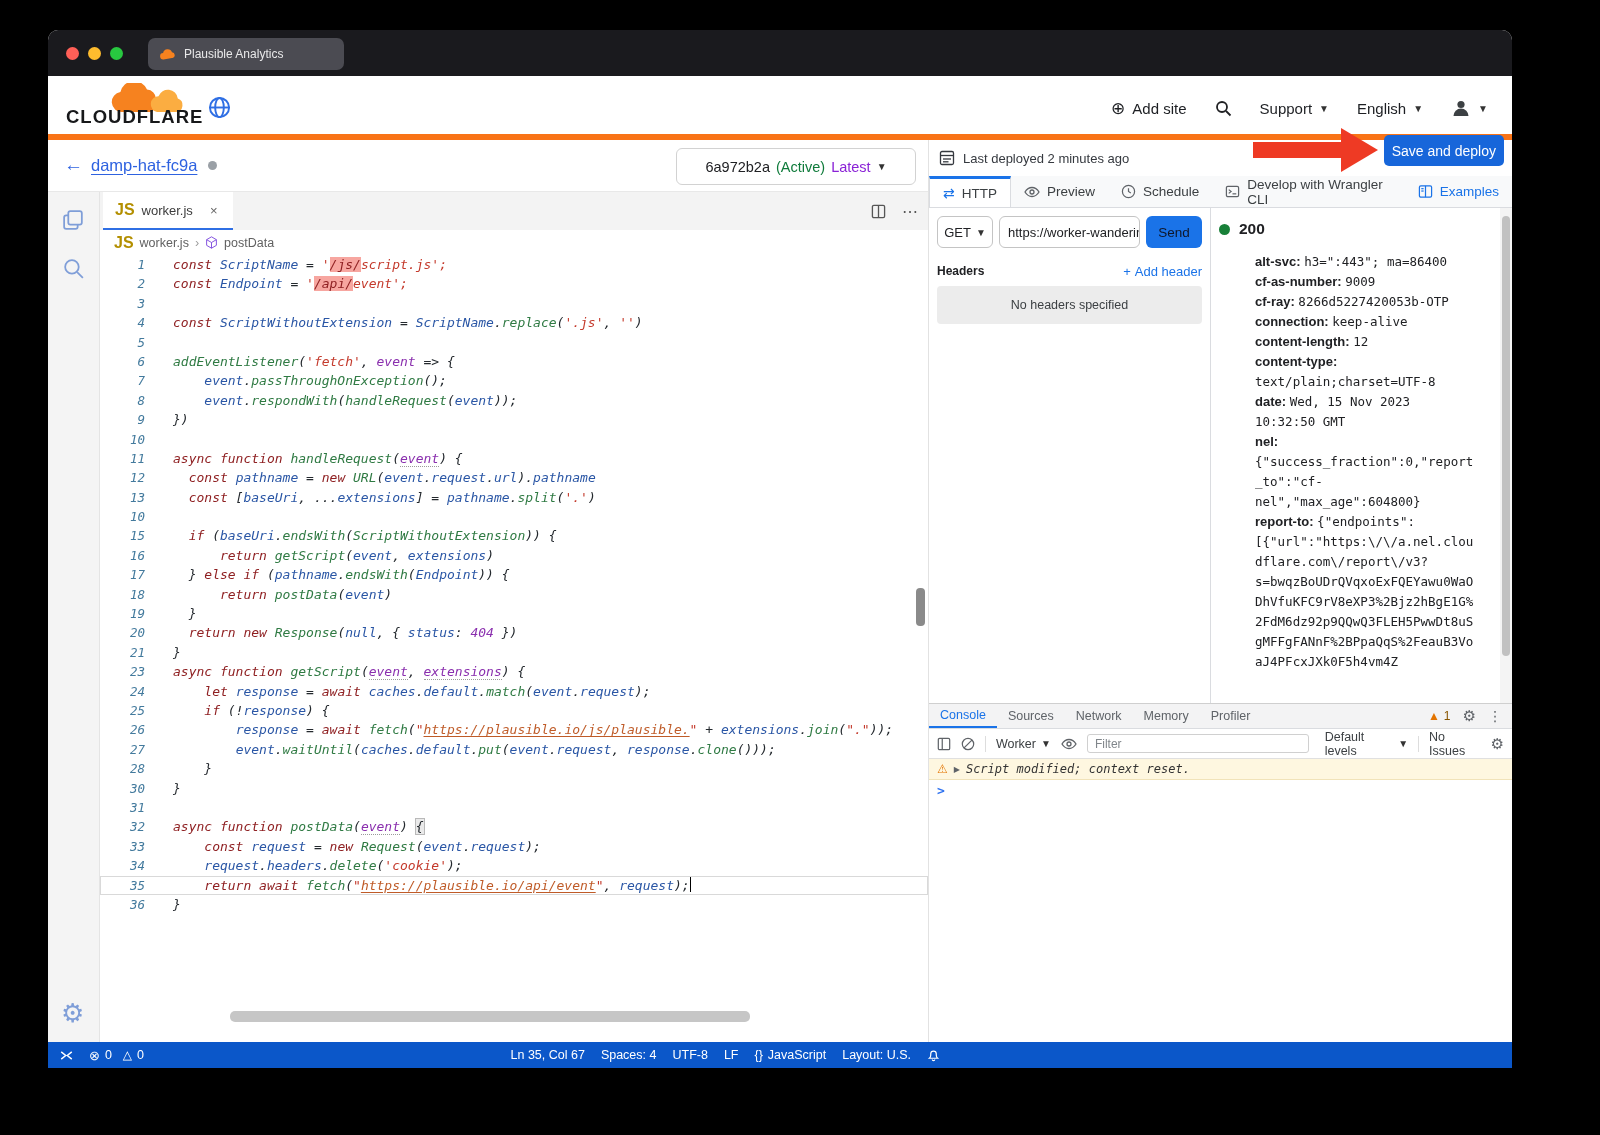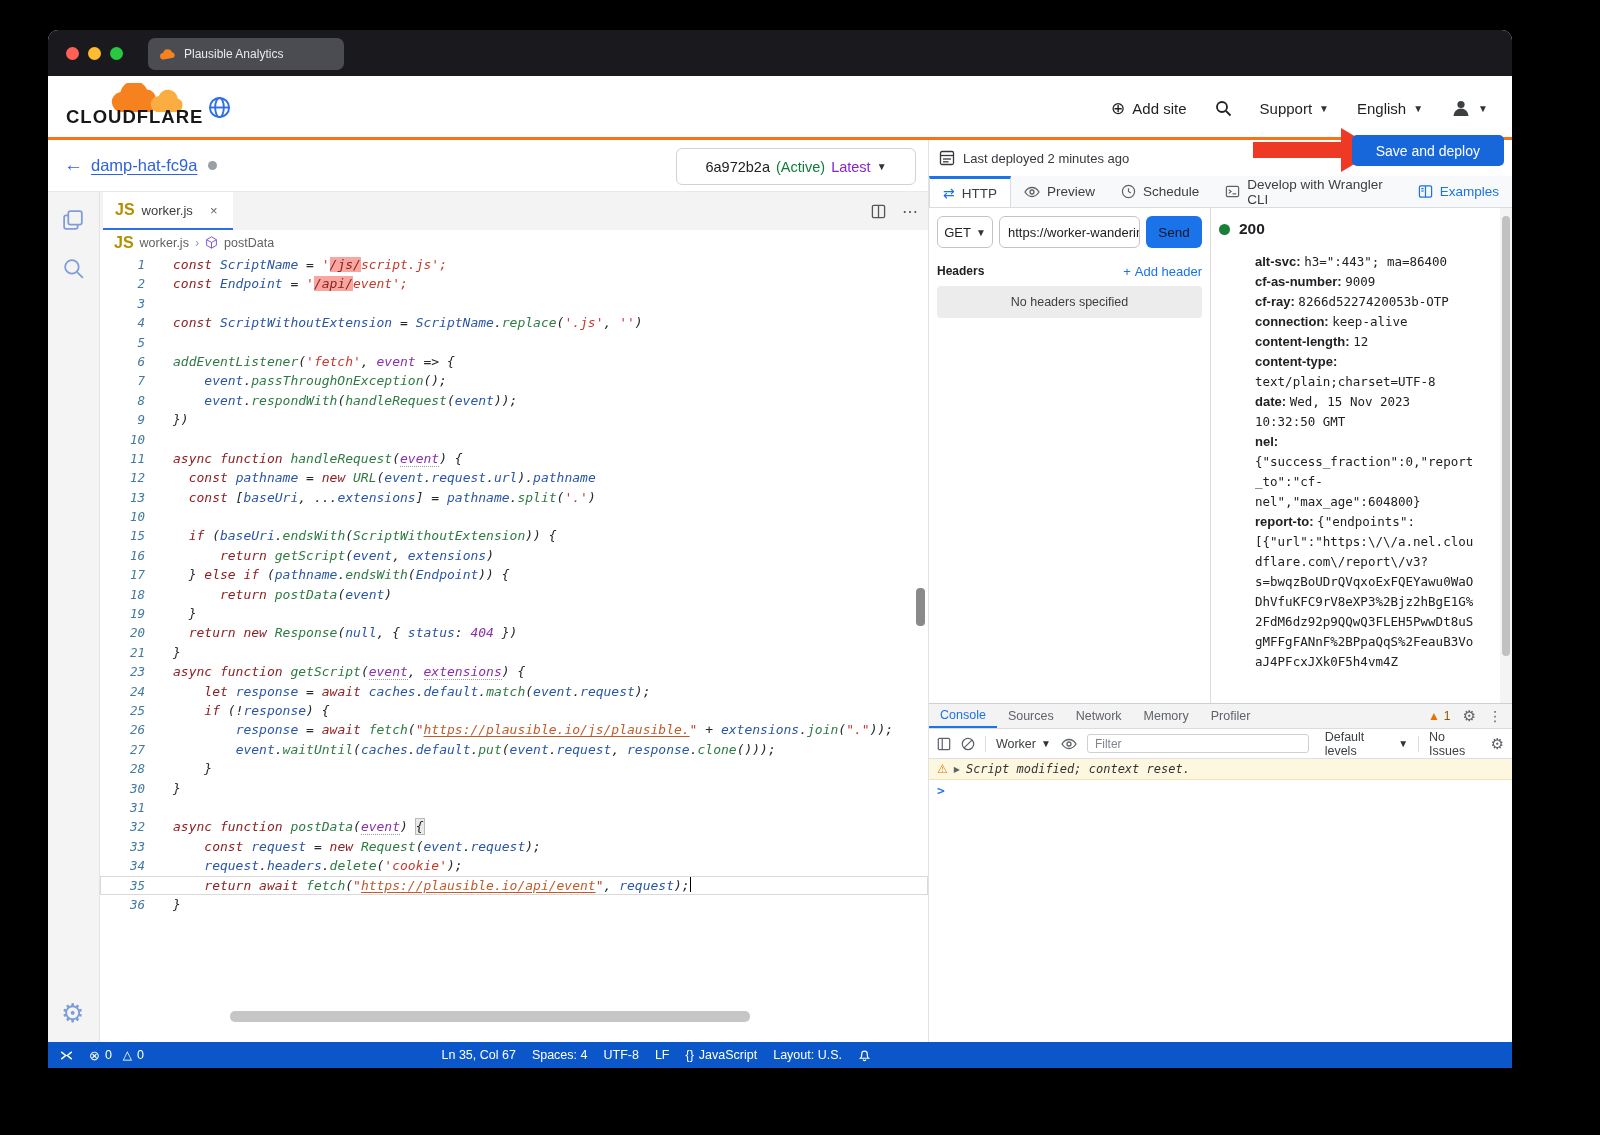--- a/index.html
+++ b/index.html
@@ -4,21 +4,21 @@
 <style>
   html,body{margin:0;padding:0;background:#000;width:1600px;height:1135px;font-family:"Liberation Sans",sans-serif;-webkit-font-smoothing:antialiased;}
   .abs{position:absolute;}
   #window{position:absolute;left:48px;top:30px;width:1464px;height:1038px;background:#fff;border-radius:10px 10px 0 0;overflow:visible;}
   
   #titlebar{position:absolute;left:0;top:0;width:100%;height:46px;background:#1a1a1e;border-radius:10px 10px 0 0;}
   .tl{position:absolute;top:17px;width:13px;height:13px;border-radius:50%;}
   #browser-tab{position:absolute;left:100px;top:8px;width:196px;height:32px;background:#4b4b52;border-radius:7px;display:flex;align-items:center;gap:8px;padding-left:12px;box-sizing:border-box;}
   #browser-tab span.t{color:#e9e9ea;font-size:12px;}
   
-  #cfheader{position:absolute;left:0;top:46px;width:100%;height:64px;background:#fff;border-bottom:3px solid #f97316;box-sizing:border-box;}
+  #cfheader{position:absolute;left:0;top:46px;width:100%;height:64px;background:#fff;border-bottom:6px solid #f97316;box-sizing:border-box;}
   #logo{position:absolute;left:18px;top:6px;width:170px;height:52px;}
   #logo .word{position:absolute;left:0;bottom:6px;font-size:18.5px;font-weight:800;letter-spacing:1px;color:#17181a;}
   #globe{position:absolute;left:160px;top:20px;color:#2f6fe4;}
   #hdr-right{position:absolute;right:24px;top:0;height:64px;display:flex;align-items:center;gap:28px;font-size:15px;color:#1d1f23;}
   .hitem{display:flex;align-items:center;gap:7px;cursor:pointer;}
   .caret{font-size:10px;color:#333;}
   
   #main{position:absolute;left:0;top:110px;width:100%;height:902px;}
   #leftcol{position:absolute;left:0;top:0;width:880px;height:902px;}
   #rightcol{position:absolute;left:880px;top:0;width:584px;height:902px;border-left:1px solid #e2e2e2;box-sizing:border-box;}
@@ -51,46 +51,46 @@
   .t-n{color:#8a2fae;} .t-o{color:#24292e;}
   .t-h{color:#8f2022;background:#f7a6a0;}
   .t-u{color:#bf5b28;text-decoration:underline;text-underline-offset:2px;}
   .t-b{background:#eaeaea;outline:1px solid #b9b9b9;}
   .t-c{display:inline-block;width:1.5px;height:15px;background:#000;vertical-align:-2px;}
   #vscroll{position:absolute;right:3px;top:396px;width:9px;height:38px;background:#8a8a8a;border-radius:4px;}
   #hscroll{position:absolute;left:130px;top:819px;width:520px;height:11px;background:#c6c6c6;border-radius:5px;}
   
   #statusbar{position:absolute;left:0;top:1012px;width:100%;height:26px;background:#0b57c9;color:#fff;font-size:12.5px;}
   #sb-left{position:absolute;left:12px;top:0;height:26px;display:flex;align-items:center;gap:16px;}
-  #sb-right{position:absolute;right:641px;top:0;height:26px;display:flex;align-items:center;gap:16px;margin-left:16px;}
+  #sb-right{position:absolute;right:572px;top:0;height:26px;display:flex;align-items:center;gap:16px;margin-left:16px;}
   .sbitem{display:flex;align-items:center;gap:5px;}
   
   #deployrow{position:absolute;left:0;top:0;width:100%;height:36px;}
   #deployinfo{position:absolute;left:10px;top:10px;display:flex;align-items:center;gap:8px;font-size:13px;color:#35393f;}
-  #savebtn{position:absolute;right:8px;top:-5px;height:31px;padding:0 24px;background:#1766da;color:#fff;font-size:14px;border:none;border-radius:5px;display:flex;align-items:center;}
+  #savebtn{position:absolute;right:8px;top:-5px;height:31px;padding:0 8px;background:#1766da;color:#fff;font-size:14px;border:none;border-radius:5px;display:flex;align-items:center;}
   #redarrow{position:absolute;left:324px;top:-12px;width:126px;height:44px;}
   #redarrow .shaft{position:absolute;left:0;top:14px;width:88px;height:16px;background:#ee3a24;}
   #redarrow .head{position:absolute;left:88px;top:0;width:0;height:0;border-top:22px solid transparent;border-bottom:22px solid transparent;border-left:37px solid #ee3a24;}
   #tabstrip{position:absolute;left:0;top:36px;width:100%;height:32px;background:#f8f9fa;border-bottom:1px solid #dadce0;box-sizing:border-box;display:flex;align-items:stretch;font-size:13.5px;color:#3c4043;}
   .ptab{display:flex;align-items:center;gap:7px;padding:0 13px;}
   .ptab.active{background:#fff;border-top:3px solid #1a73e8;border-right:1px solid #dadce0;border-left:1px solid #dadce0;box-sizing:border-box;}
   .ptab .picon{color:#5f6368;display:flex;}
   .ptab.active .picon{color:#1a73e8;}
   .ptab.linkish{margin-left:auto;color:#1a73e8;}
   .ptab.linkish .picon{color:#1a73e8;}
   #reqresp{position:absolute;left:0;top:68px;width:100%;height:495px;}
   #reqpane{position:absolute;left:0;top:0;width:282px;height:100%;border-right:1px solid #dadce0;box-sizing:border-box;}
   #methodrow{position:absolute;left:8px;top:8px;right:8px;display:flex;gap:6px;}
   #methodsel{height:32px;width:56px;border:1px solid #c4c4c4;border-radius:6px;display:flex;align-items:center;justify-content:center;gap:5px;font-size:13px;color:#202124;box-sizing:border-box;background:#fff;}
   #urlinput{flex:1;height:32px;border:1px solid #c4c4c4;border-radius:6px;font-size:13px;color:#202124;padding:0 8px;box-sizing:border-box;overflow:hidden;white-space:nowrap;display:flex;align-items:center;}
   #sendbtn{height:32px;width:56px;background:#1a73e8;border:none;border-radius:6px;color:#0f172a;font-size:13.5px;display:flex;align-items:center;justify-content:center;}
   #headersrow{position:absolute;left:8px;right:8px;top:52px;height:22px;display:flex;align-items:center;}
   #headersrow .hl{font-size:12px;font-weight:700;color:#202124;}
   #addheader{margin-left:auto;color:#1a73e8;font-size:13px;display:flex;gap:4px;align-items:center;}
-  #noheaders{position:absolute;left:8px;right:8px;top:78px;height:32px;background:#ececec;border-radius:4px;display:flex;align-items:center;justify-content:center;font-size:12.5px;color:#3c4043;}
+  #noheaders{position:absolute;left:8px;right:8px;top:78px;height:38px;background:#ececec;border-radius:4px;display:flex;align-items:center;justify-content:center;font-size:12.5px;color:#3c4043;}
   #resppane{position:absolute;left:282px;top:0;right:0;height:100%;overflow:hidden;}
   #statusline{position:absolute;left:8px;top:12px;display:flex;align-items:center;gap:9px;}
   #statusline .gdot{width:11px;height:11px;border-radius:50%;background:#188038;}
   #statusline .code{font-size:15.5px;font-weight:700;color:#202124;}
   #resphdrs{position:absolute;left:44px;top:44px;width:220px;font-size:12.5px;line-height:20px;color:#202124;}
   .hline{overflow-wrap:anywhere;font-family:"DejaVu Sans Mono",monospace;}
   .hline b{font-family:"Liberation Sans",sans-serif;font-size:13px;font-weight:700;}
   #respscroll{position:absolute;right:0;top:0;width:12px;height:100%;background:#f4f4f4;}
   #respscroll .thumb{position:absolute;left:2px;top:8px;width:8px;height:440px;background:#c1c1c1;border-radius:4px;}
   

